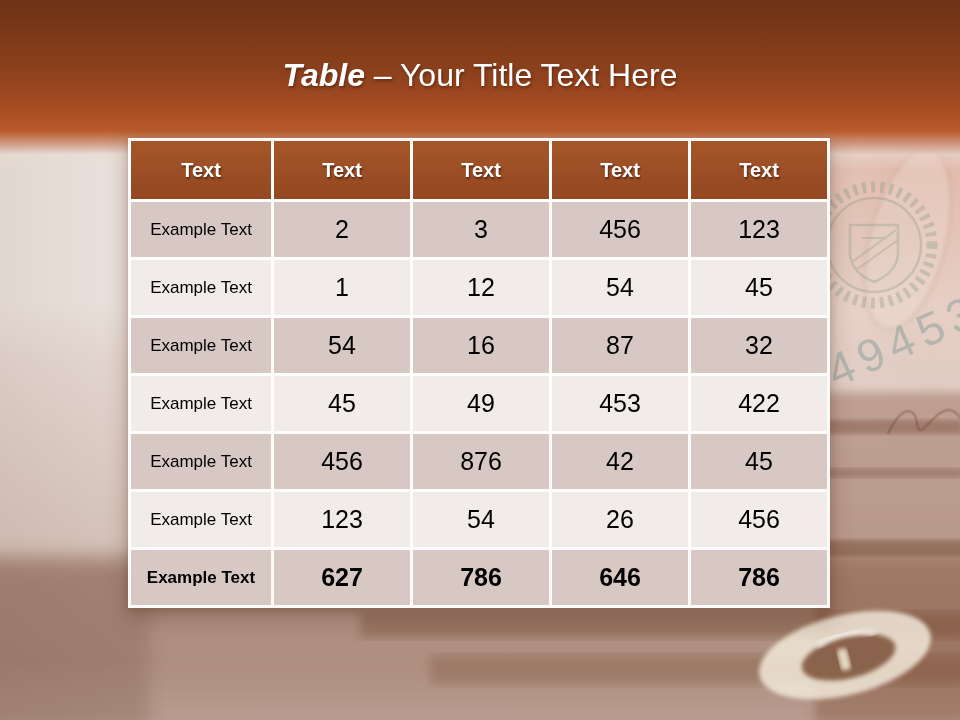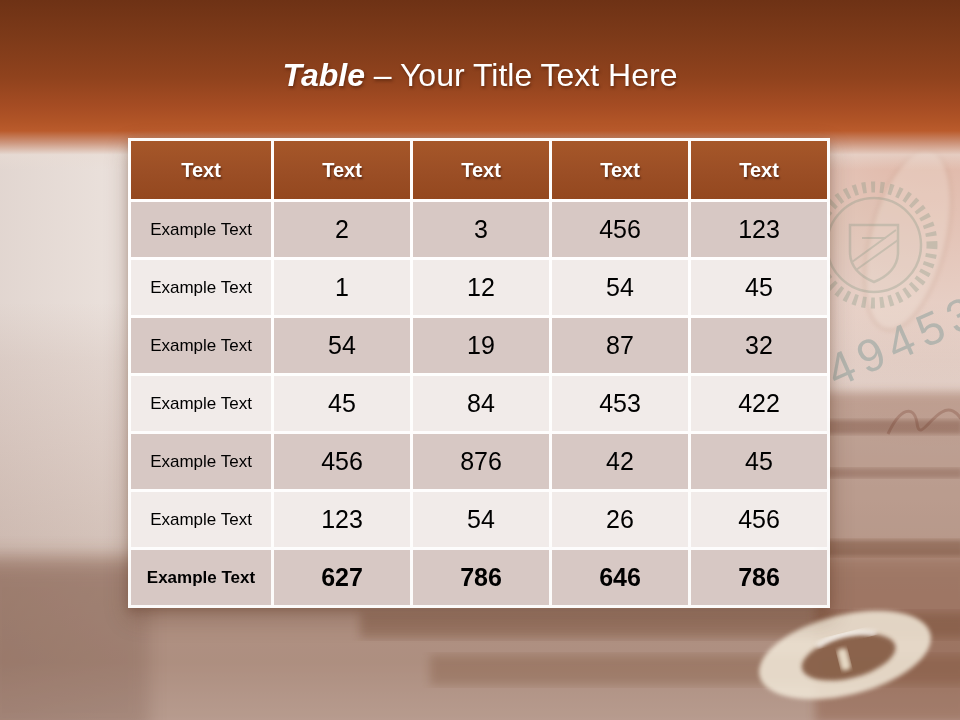--- a/index.html
+++ b/index.html
@@ -158,29 +158,29 @@
       <div class="td label">Example Text</div>
       <div class="td">1</div>
       <div class="td">12</div>
       <div class="td">54</div>
       <div class="td">45</div>
     </div>
 
     <div class="row row-dark">
       <div class="td label">Example Text</div>
       <div class="td">54</div>
-      <div class="td">19</div>
+      <div class="td">16</div>
       <div class="td">87</div>
       <div class="td">32</div>
     </div>
 
     <div class="row row-light">
       <div class="td label">Example Text</div>
       <div class="td">45</div>
-      <div class="td">84</div>
+      <div class="td">49</div>
       <div class="td">453</div>
       <div class="td">422</div>
     </div>
 
     <div class="row row-dark">
       <div class="td label">Example Text</div>
       <div class="td">456</div>
       <div class="td">876</div>
       <div class="td">42</div>
       <div class="td">45</div>

